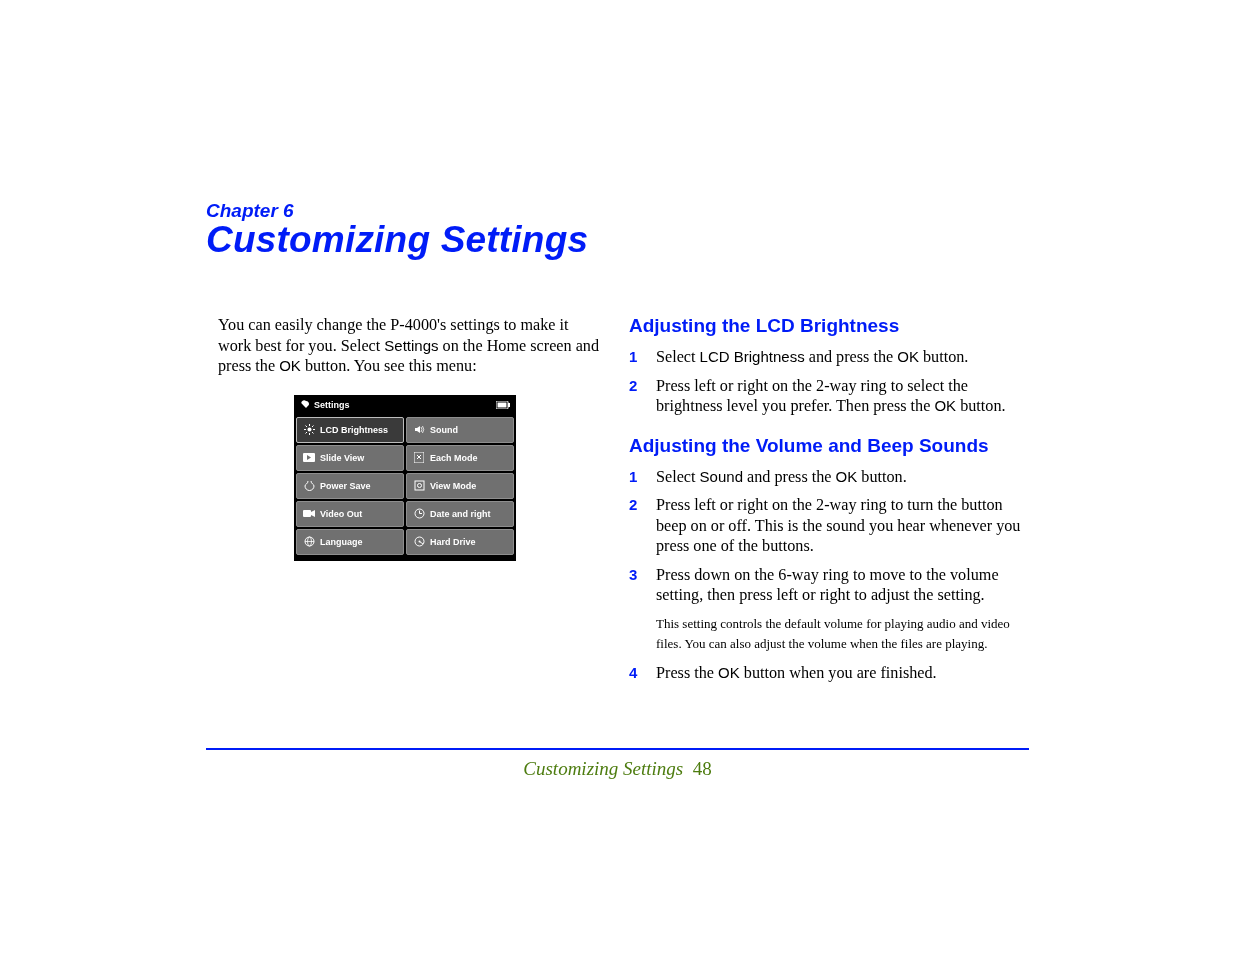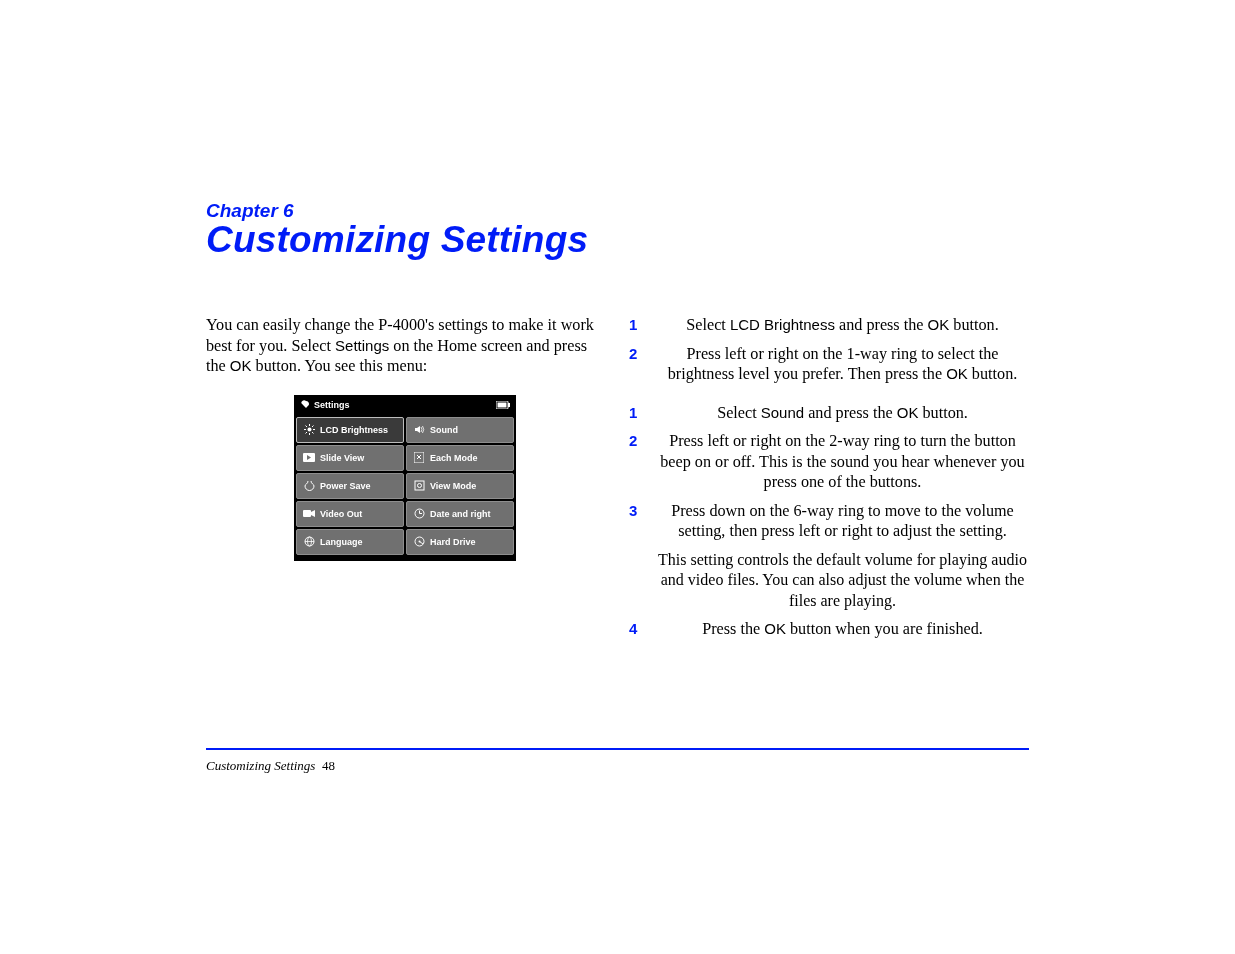--- a/index.html
+++ b/index.html
@@ -49,39 +49,38 @@
     position: absolute;
     left: 629px;
     top: 315px;
     width: 400px;
   }
   .body-p {
     font-family: "Adobe Garamond Pro", Garamond, Georgia, serif;
     font-size: 16.2px;
     line-height: 20.5px;
     color: #000;
-    margin: 0 0 10px 0;
+    margin: 0 0 10px 12px;
   }
   .sans-inline {
     font-family: "Helvetica Neue", Helvetica, Arial, sans-serif;
     font-size: 15px;
   }
   .section-h {
     font-family: "Helvetica Neue", Helvetica, Arial, sans-serif;
     font-weight: 700;
     font-size: 19px;
     color: #001cf7;
     margin: 0 0 10px 0;
   }
   ol.steps {
     list-style: none;
     padding: 0;
     margin: 0 0 18px 0;
     counter-reset: it;
-    text-align: center;
   }
   ol.steps > li {
     position: relative;
     padding-left: 27px;
     font-family: "Adobe Garamond Pro", Garamond, Georgia, serif;
     font-size: 16.2px;
     line-height: 20.5px;
     color: #000;
     margin-bottom: 8px;
     counter-increment: it;
@@ -153,33 +152,33 @@
     top: 748px;
     width: 823px;
     height: 0;
     border-top: 2px solid #001cf7;
   }
   .footer-text {
     position: absolute;
     left: 206px;
     top: 758px;
     width: 823px;
-    text-align: left;
+    text-align: center;
     font-family: "Adobe Garamond Pro", Garamond, Georgia, serif;
     font-style: italic;
-    font-size: 13px;
-    color: #000000;
+    font-size: 19px;
+    color: #4d7c0f;
   }
   .footer-pn {
     font-style: normal;
   }
   .sub-p {
     margin-top: 8px;
     font-family: "Adobe Garamond Pro", Garamond, Georgia, serif;
-    font-size: 16px;
+    font-size: 13px;
     line-height: 20.5px;
   }
 </style>
 </head>
 <body>
 
 <div class="page">
   <div class="chapter-line">Chapter 6</div>
   <div class="chapter-title">Customizing Settings</div>
 
@@ -308,29 +307,31 @@
               </svg>
             </span>
           <span>Hard Drive</span>
         </div>
       </div>
     </div>
 
   </div>
 
   <div class="right-col">
+    <div class="section-h">Adjusting the LCD Brightness</div>
     <ol class="steps">
       <li>
         <span>Select </span><span class="sans-inline">LCD Brightness</span><span> and press the </span><span class="sans-inline">OK</span><span> button.</span>
       </li>
       <li>
-        <span>Press left or right on the 1-way ring to select the brightness level you prefer. Then press the </span><span class="sans-inline">OK</span><span> button.</span>
+        <span>Press left or right on the 2-way ring to select the brightness level you prefer. Then press the </span><span class="sans-inline">OK</span><span> button.</span>
       </li>
     </ol>
 
+    <div class="section-h" style="margin-top:18px">Adjusting the Volume and Beep Sounds</div>
     <ol class="steps">
       <li>
         <span>Select </span><span class="sans-inline">Sound</span><span> and press the </span><span class="sans-inline">OK</span><span> button.</span>
       </li>
       <li><span>Press left or right on the 2-way ring to turn the button beep on or off. This is the sound you hear whenever you press one of the buttons.</span></li>
       <li>
         <span>Press down on the 6-way ring to move to the volume setting, then press left or right to adjust the setting.</span>
         <div class="sub-p">This setting controls the default volume for playing audio and video files. You can also adjust the volume when the files are playing.</div>
       </li>
       <li>

